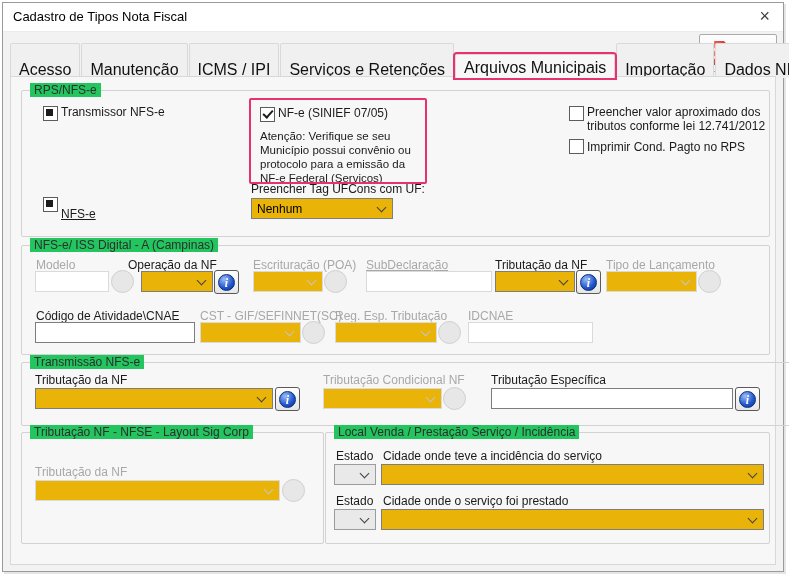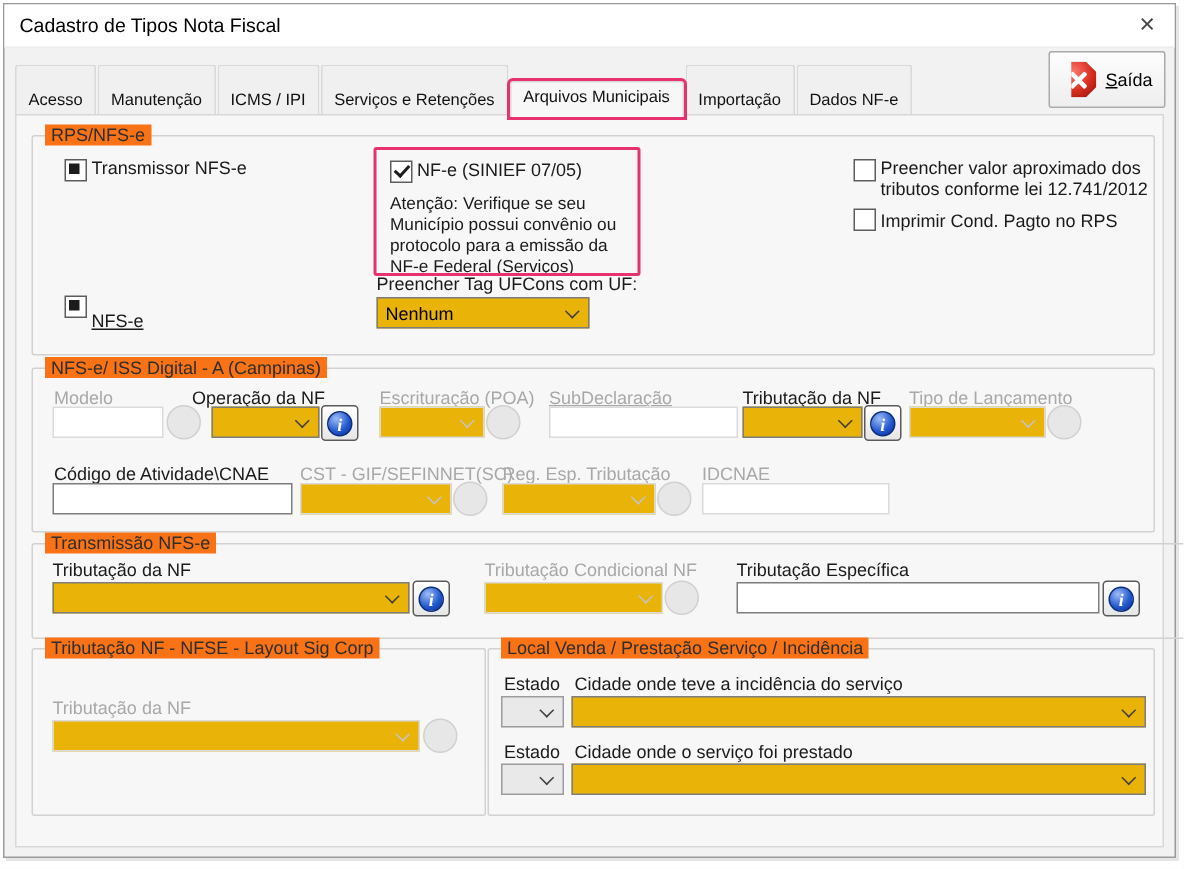--- a/index.html
+++ b/index.html
@@ -7,25 +7,25 @@
   .window{position:absolute;left:2px;top:2px;width:780px;height:568px;background:#f2f2f2;border:1px solid #9a9a9a;box-shadow:2px 2px 0 rgba(0,0,0,0.10);}
   .titlebar{position:absolute;left:0;top:0;right:0;height:28px;background:#ffffff;border-bottom:1px solid #ececec;}
   .title{position:absolute;left:10px;top:6px;font-size:13px;color:#000;}
   .close{position:absolute;right:13px;top:3px;font-size:18px;color:#444;line-height:20px;cursor:default;}
   .exit{position:absolute;right:6px;top:31px;width:78px;height:38px;background:linear-gradient(#fdfdfd,#eeeeee);border:1px solid #aaaaaa;border-radius:2px;display:flex;align-items:center;gap:6px;padding:0 7px;font-family:Liberation Sans, sans-serif;font-size:12px;color:#000;}
   .oct{position:relative;width:24px;height:24px;flex:0 0 24px;clip-path:polygon(30% 0,70% 0,100% 30%,100% 70%,70% 100%,30% 100%);background:radial-gradient(circle at 35% 30%,#ff7a6e,#d62c1f 55%,#8e0f07);}
   .xbar{position:absolute;left:5px;top:10.5px;width:14px;height:3px;background:#fff;border-radius:1px;}
   .xbar.a{transform:rotate(45deg);} .xbar.b{transform:rotate(-45deg);}
   .exitlbl u{text-decoration:underline;}
   .tabs{position:absolute;left:7px;top:53px;display:flex;align-items:flex-end;height:22px;}
-  .tab{height:15px;padding:17px 8px 2px;font-size:11px;color:#111;background:#f0f0f0;border:1px solid #d9d9d9;border-bottom:none;margin-right:1px;border-radius:2px 2px 0 0;white-space:nowrap;}
+  .tab{height:15px;padding:17px 8px 2px;font-size:16px;color:#111;background:#f0f0f0;border:1px solid #d9d9d9;border-bottom:none;margin-right:1px;border-radius:2px 2px 0 0;white-space:nowrap;}
   .tab.sel{background:#f7f7f7;box-shadow:0 0 0 2px #e8326e;position:relative;z-index:3;height:17px;padding-top:4px;margin-top:-3px;}
   .page{position:absolute;left:7px;top:73px;width:764px;height:487px;background:#f7f7f7;border:1px solid #d8d8d8;}
   .group{position:absolute;border:1px solid #d2d2d2;border-radius:2px;}
-  .gt{position:absolute;top:-8px;left:8px;background:#f97316;padding:0 4px;font-size:12px;color:#2e2e2e;white-space:nowrap;}
+  .gt{position:absolute;top:-8px;left:8px;background:#22c55e;padding:0 4px;font-size:12px;color:#2e2e2e;white-space:nowrap;}
   .lbl{position:absolute;font-size:12px;color:#1a1a1a;white-space:nowrap;}
   .lbl.dis{color:#a8a8a8;}
   .inp{position:absolute;height:19px;background:#fff;border:1px solid #7d7d7d;}
   .inp.dis{border-color:#dadada;}
   .combo{position:absolute;height:19px;background:#eab308;border:1px solid #7d7d7d;}
   .combo.dis{border-color:#dadada;}
   .combo .val{position:absolute;left:5px;top:3px;font-size:12px;color:#000;white-space:nowrap;}
   .chev{position:absolute;right:7px;top:5px;width:6px;height:6px;border-right:1.4px solid #404040;border-bottom:1.4px solid #404040;transform:rotate(45deg);}
   .combo.dis .chev{border-color:#c4c4c4;}
   .combo.gray{background:#e9e9e9;border-color:#9c9c9c;}

